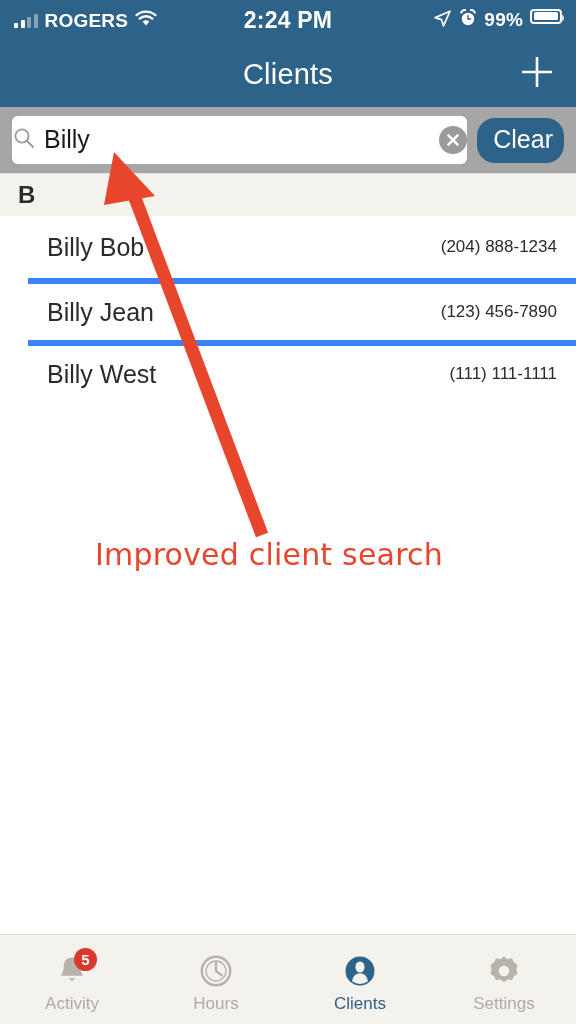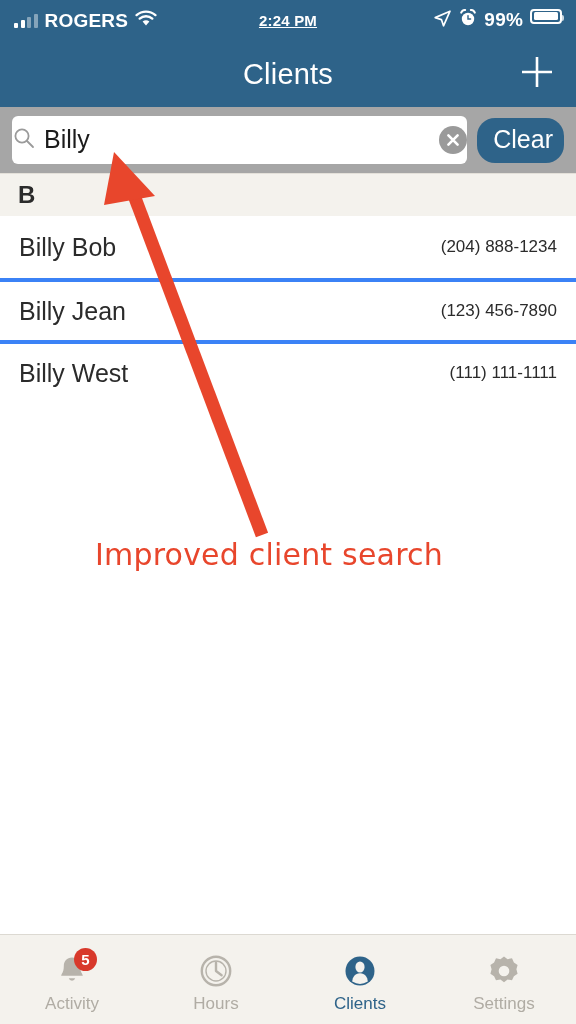--- a/index.html
+++ b/index.html
@@ -31,24 +31,23 @@
     box-sizing: border-box;
     font-size: 19px;
     font-weight: bold;
     letter-spacing: 0.2px;
   }
   .sb-left { display: flex; align-items: center; gap: 7px; }
   .sb-center {
     position: absolute;
     left: 0; right: 0;
     text-align: center;
-    font-size: 15px;
+    font-size: 23px;
     font-weight: bold;
     pointer-events: none;
-    text-decoration: underline;
   }
   .sb-right {
     margin-left: auto;
     display: flex;
     align-items: flex-start;
     gap: 7px;
     position: relative;
     z-index: 2;
   }
   .signal-bars { display: flex; align-items: flex-end; gap: 2.5px; height: 14px; }
@@ -167,32 +166,32 @@
     box-sizing: border-box;
     border-top: 1px solid #e3e0d9;
   }
   .section-header .letter {
     font-size: 24px;
     font-weight: bold;
     color: #2b2b2b;
   }
 
   
-  .list { background: #ffffff; }
+  .list { background: #ffffff; padding-left: 28px; }
   .row {
     height: 62px;
     display: flex;
     align-items: center;
     justify-content: space-between;
     padding: 0 19px;
     box-sizing: border-box;
     background: #ffffff;
     cursor: pointer;
   }
-  .row + .row { border-top: 4px solid #3b82f6; }
+  .row + .row { border-top: 6px solid #3b82f6; }
   .row-name { font-size: 25px; color: #2b2b2b; }
   .row-phone { font-size: 17px; color: #2b2b2b; }
 
   
   .annotation-layer {
     position: absolute;
     left: 0; top: 0;
     width: 576px; height: 1024px;
     pointer-events: none;
     z-index: 30;

